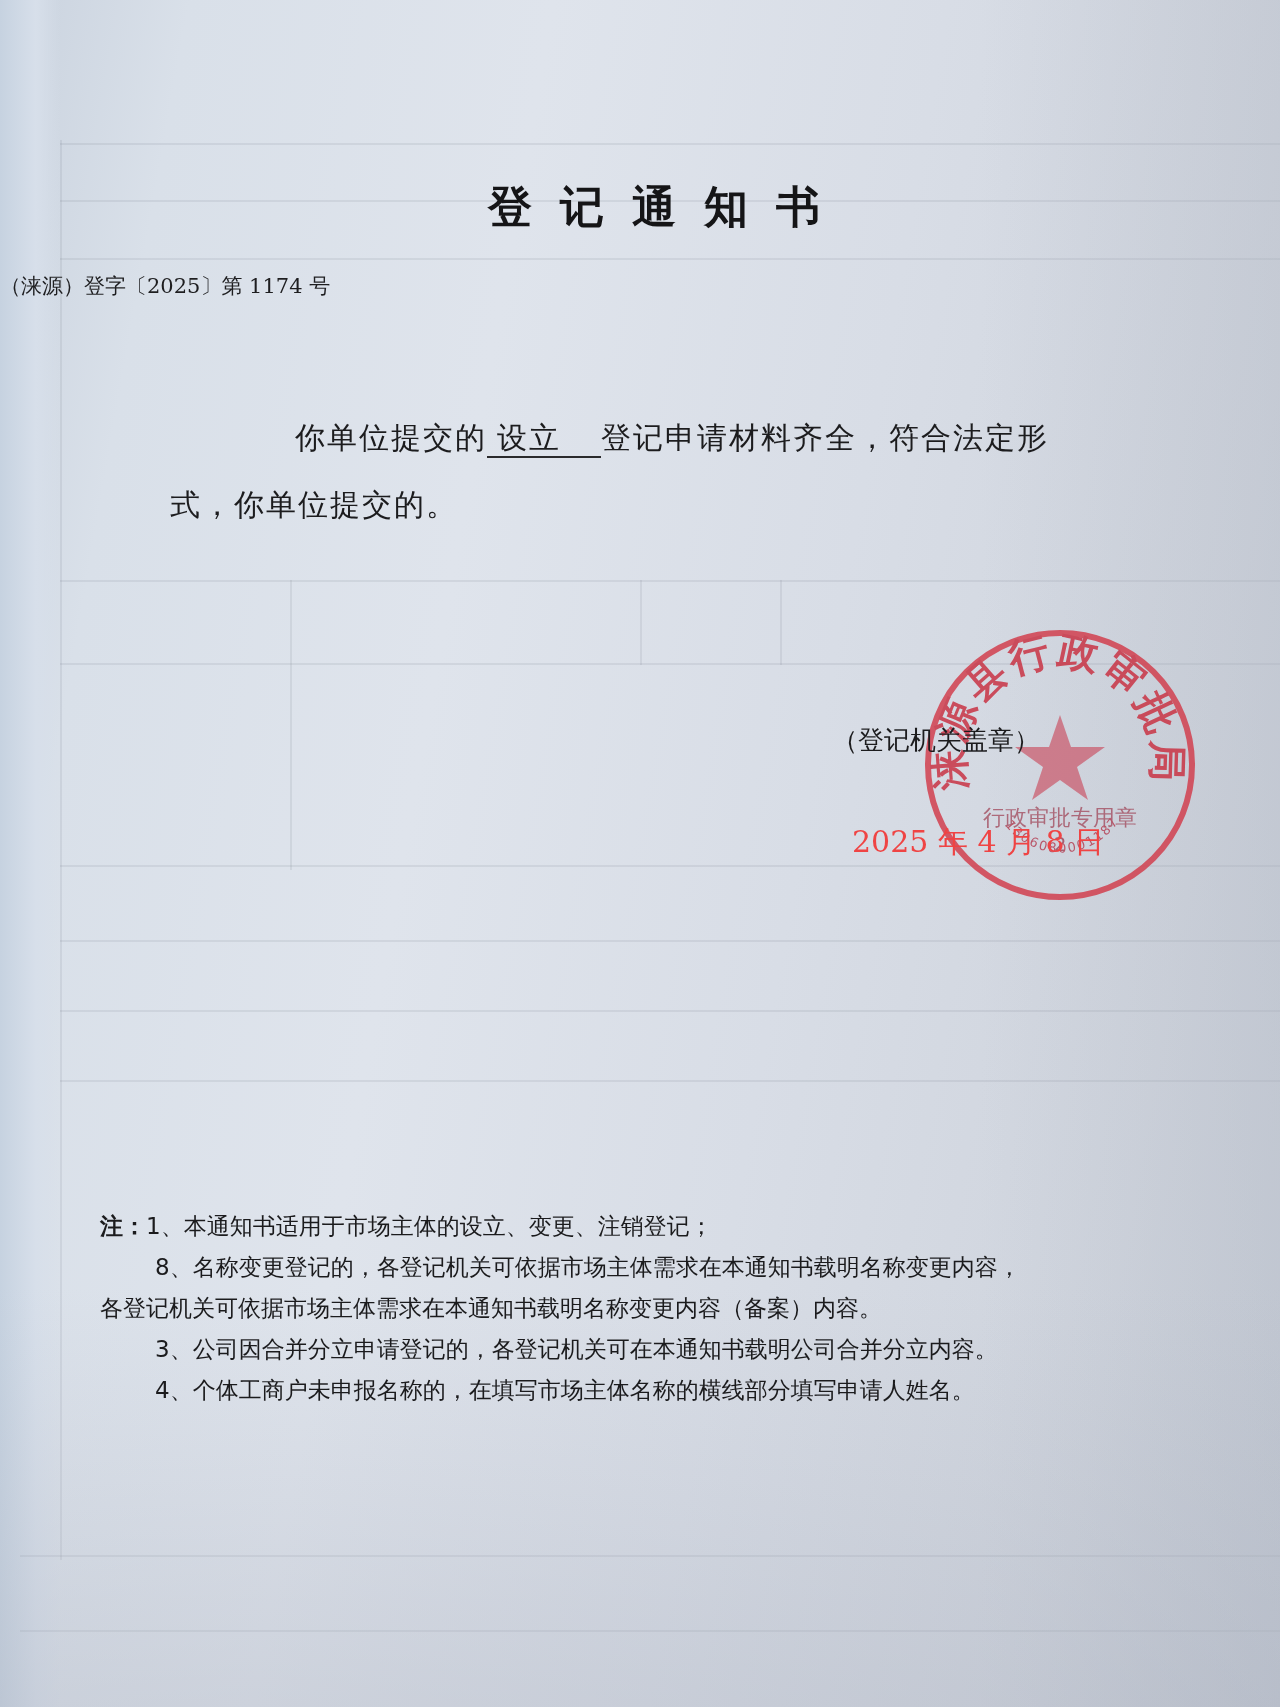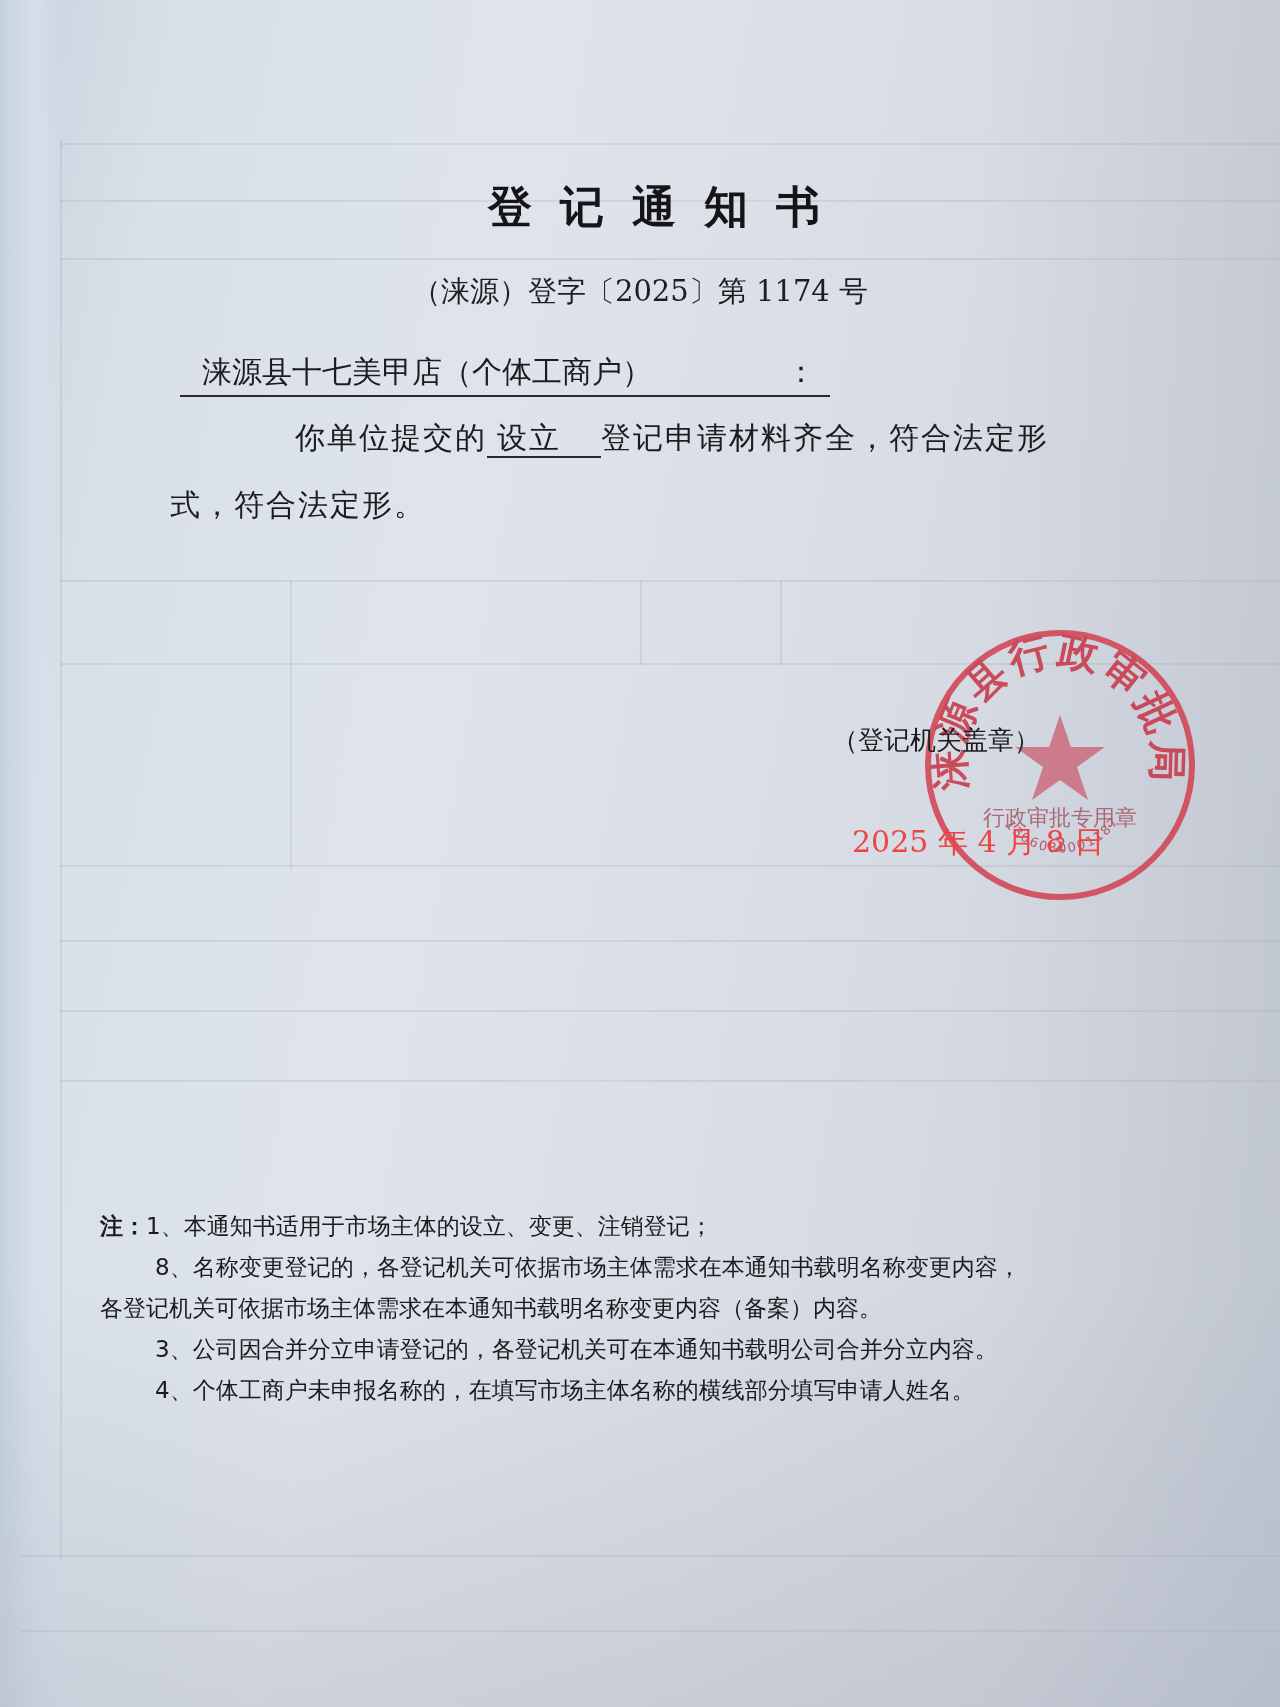--- a/index.html
+++ b/index.html
@@ -58,22 +58,22 @@
     font-weight: bold;
     font-size: 44px;
     letter-spacing: 28px;
     padding-left: 28px;
     color: #151517;
   }
   .docno {
     position: absolute;
     top: 272px;
     left: 0; width: 1280px;
-    text-align: center;
-    font-size: 29px;
+    text-align: left;
+    font-size: 21px;
     color: #1e1e20;
   }
   .addressee {
     position: absolute;
     top: 352px;
     left: 180px;
     width: 650px;
     font-family: "DejaVu Sans", "Liberation Sans", sans-serif;
     font-size: 30px;
     border-bottom: 2px solid #2a2a2c;
@@ -165,30 +165,26 @@
 
 <div class="shade-right"></div>
 <div class="shade-bottom"></div>
 
 <div class="doc">
 
   <div class="title">登记通知书</div>
 
   <div class="docno">（涞源）登字〔2025〕第 1174 号</div>
 
-  <div class="addressee">
-    <span>涞源县十七美甲店（个体工商户）</span>
-    <span class="colon">：</span>
-  </div>
 
   <div class="body-line body1">
     <span>你单位提交的</span><span class="fill">设立</span><span>登记申请材料齐全，符合法定形</span>
   </div>
 
-  <div class="body-line body2">式，符合法定形。</div>
+  <div class="body-line body2">式，你单位提交的。</div>
 
   <svg class="seal" viewBox="0 0 280 280" xmlns="http://www.w3.org/2000/svg">
     <defs>
       <path id="sealArcTop" d="M 50 170 A 95 95 0 1 1 232 150"></path>
       <path id="sealArcBottom" d="M 85 200 A 70 70 0 0 0 205 185"></path>
     </defs>
     <circle cx="140" cy="140" r="132" fill="none" stroke="#d2404f" stroke-width="6"></circle>
     <text font-family="DejaVu Sans, sans-serif" font-size="40" font-weight="bold" fill="#c93445" letter-spacing="4">
       <textPath href="#sealArcTop" startOffset="2%">涞源县行政审批局</textPath>
     </text>

